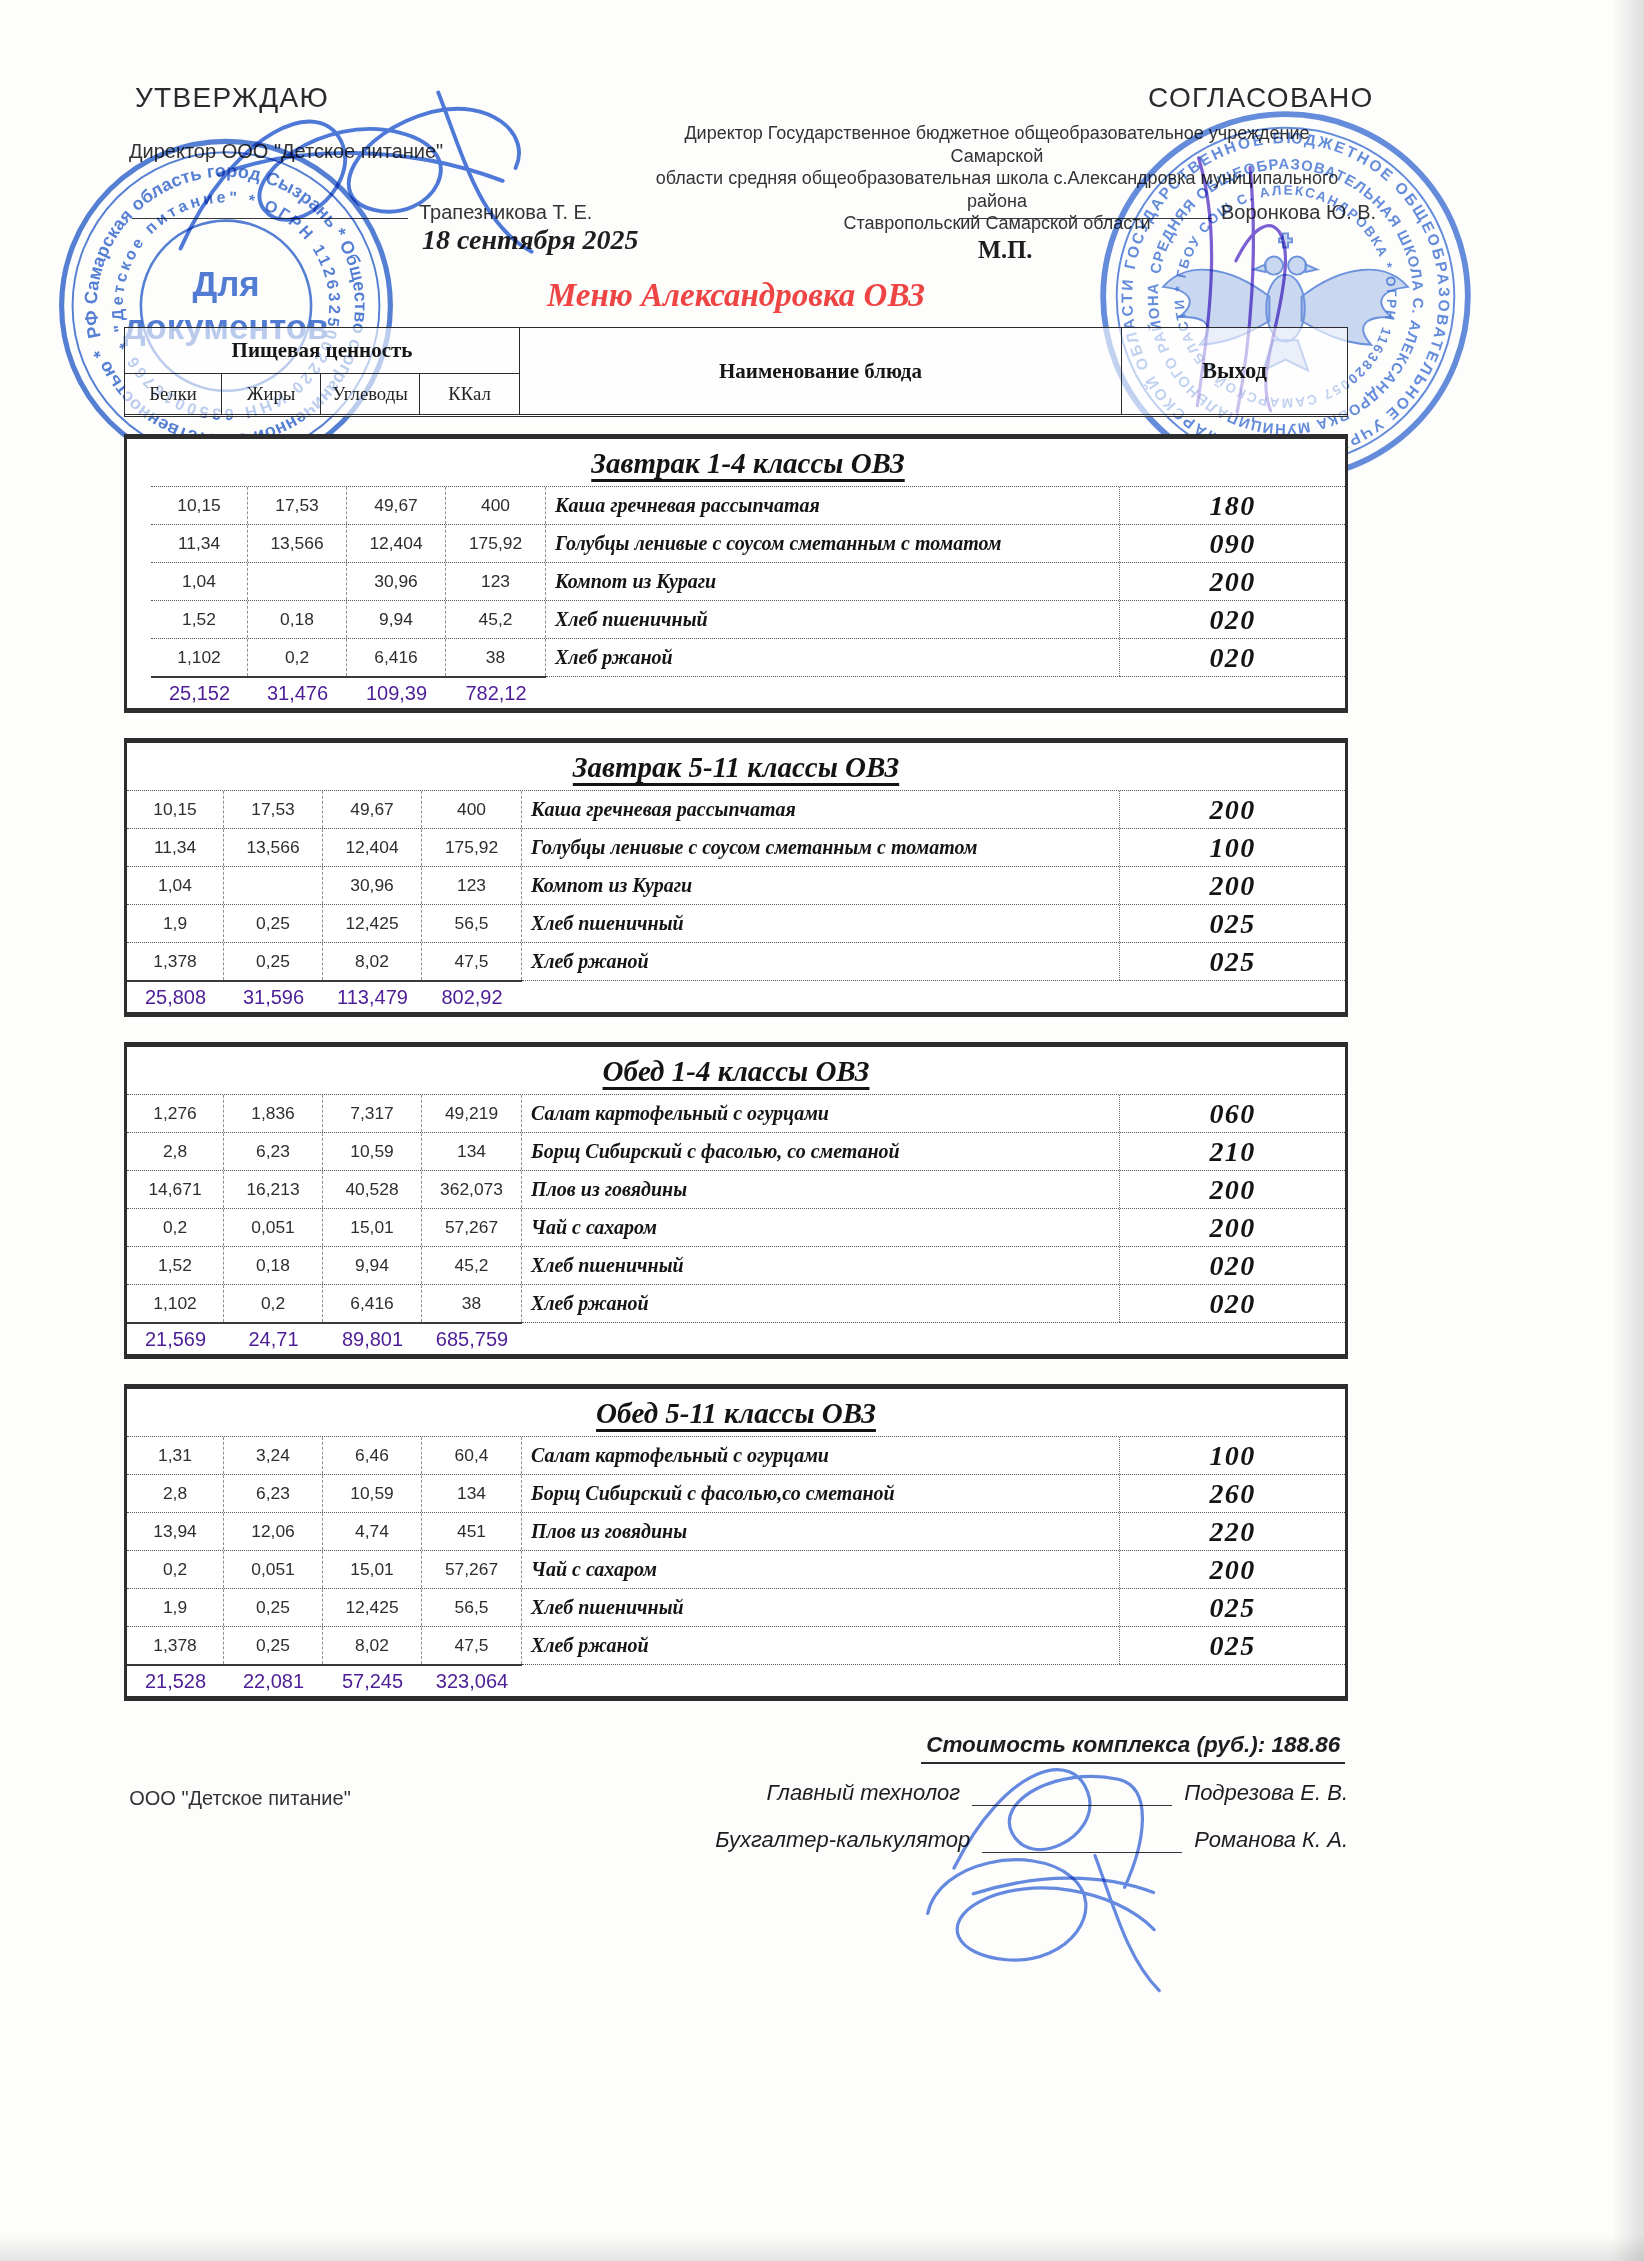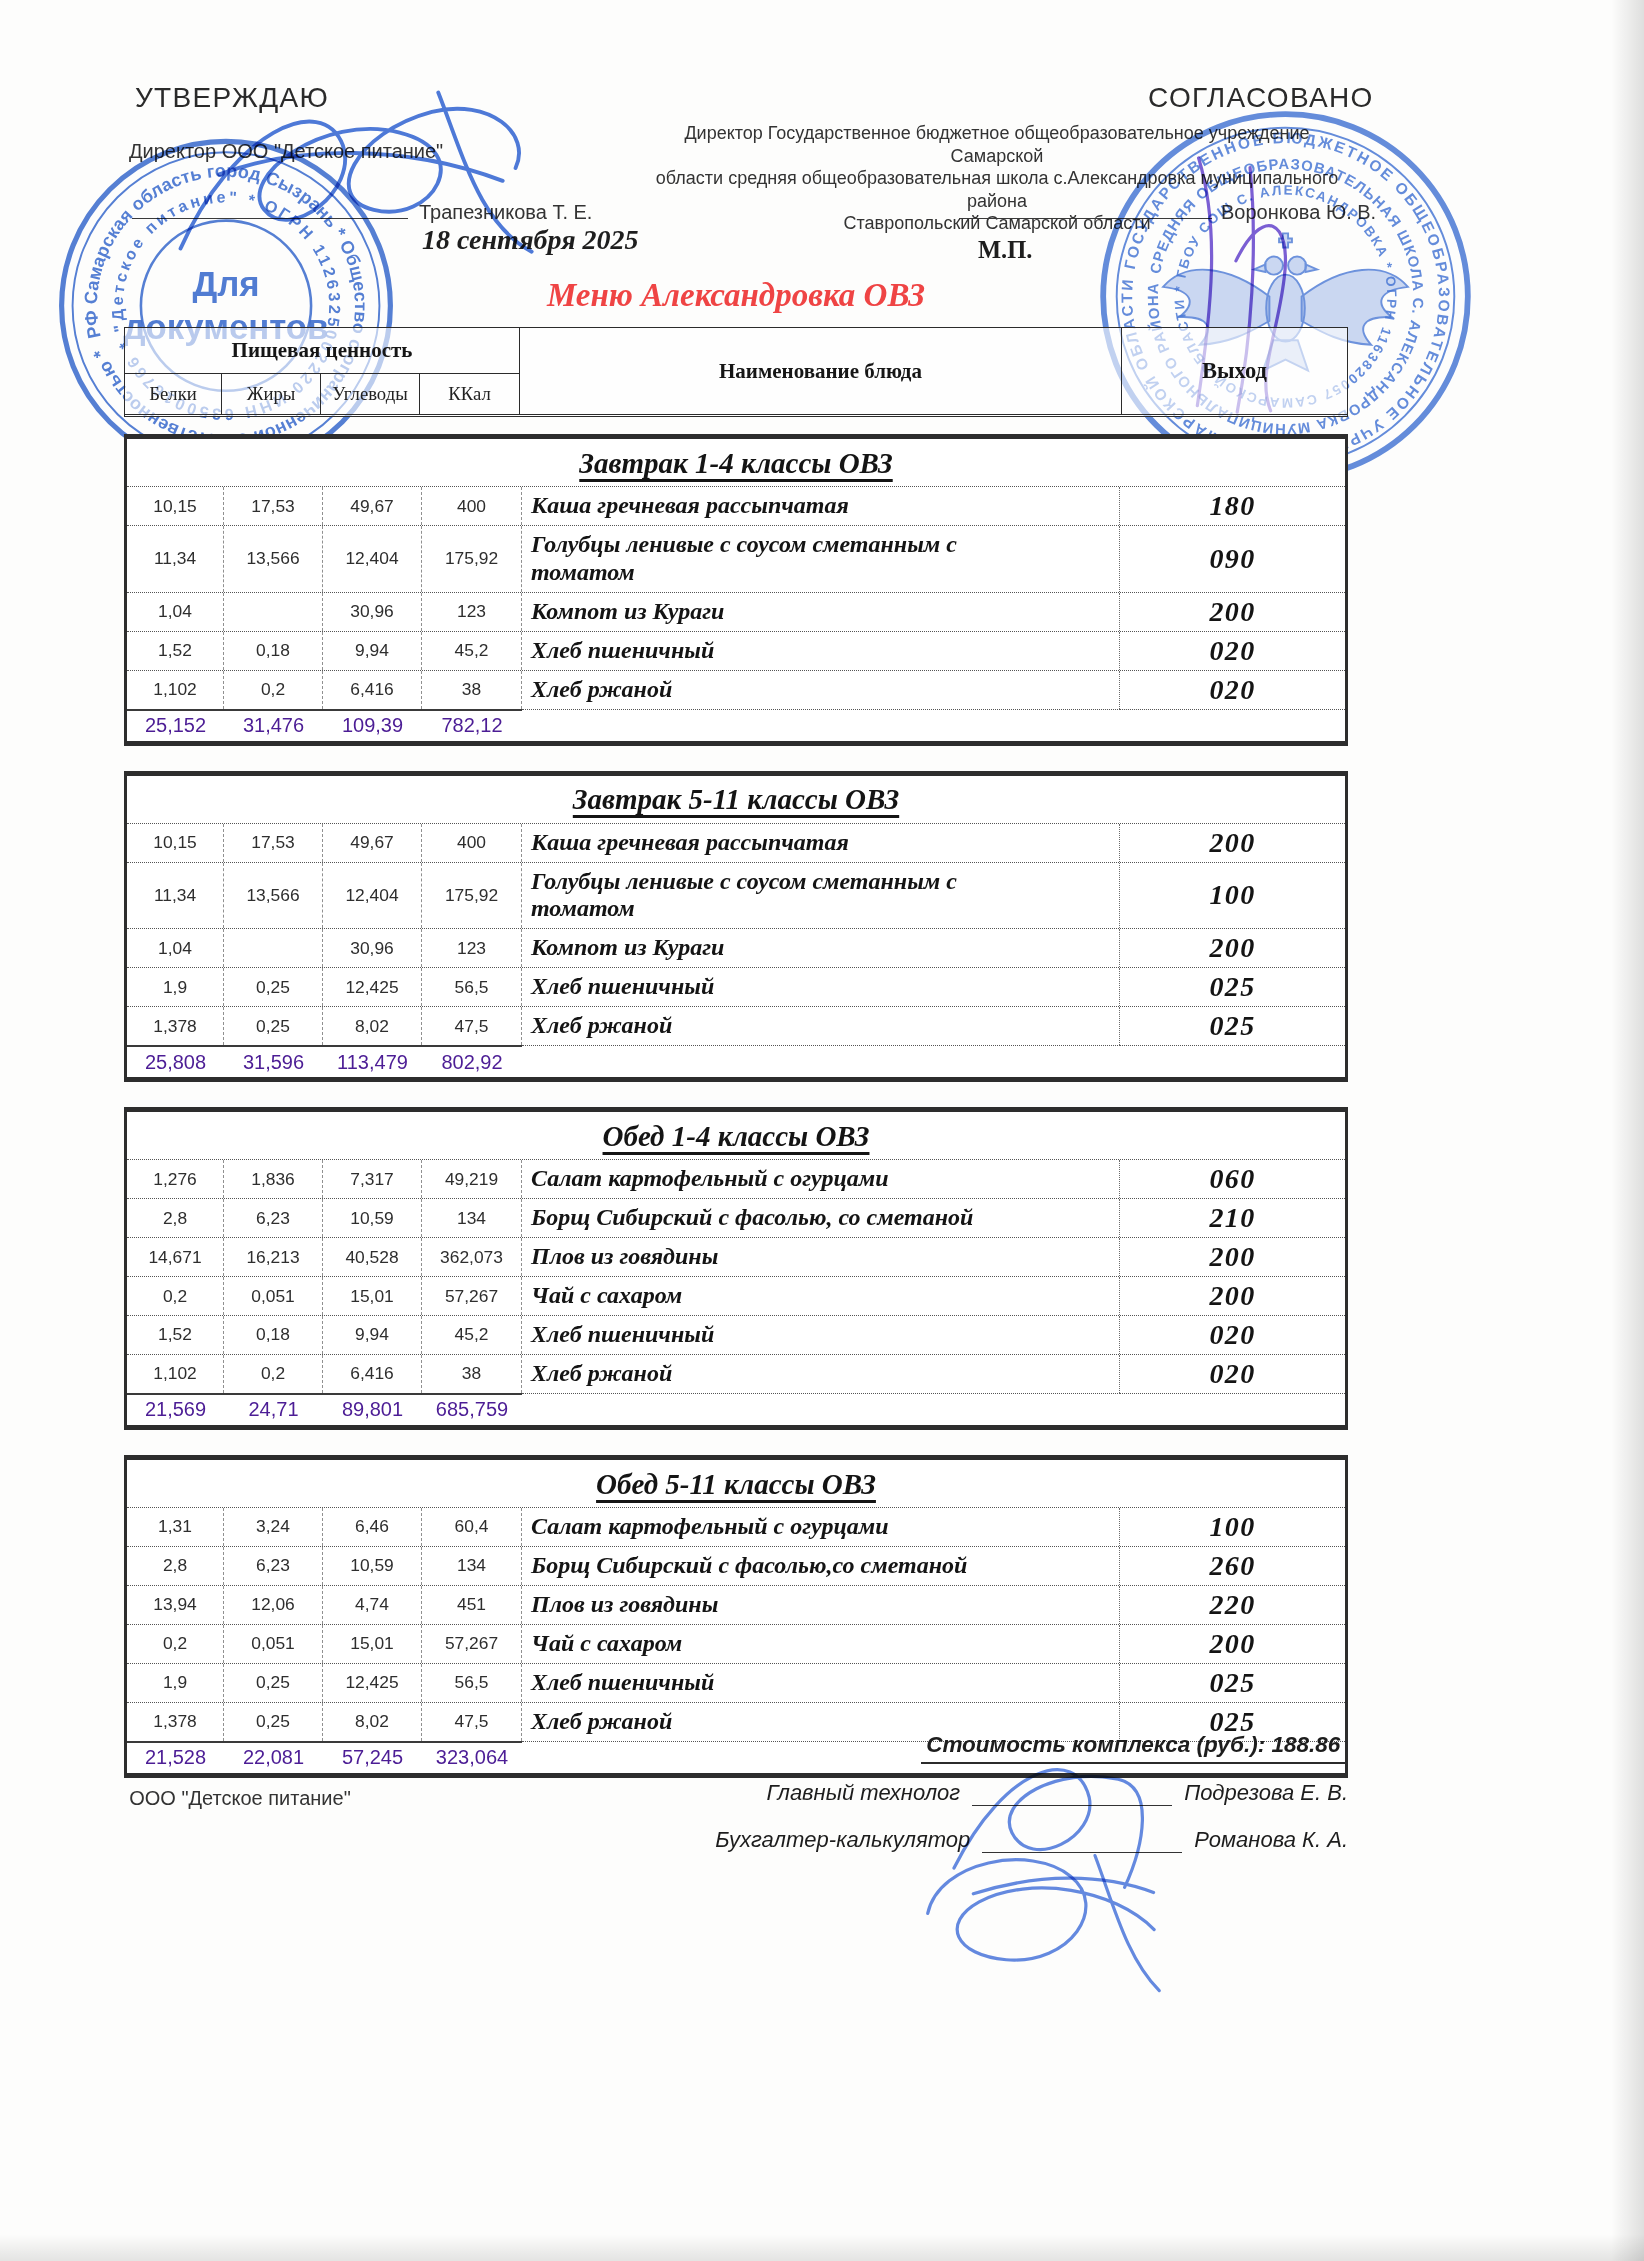--- a/index.html
+++ b/index.html
@@ -43,29 +43,29 @@
         font-family:"Liberation Serif",serif;font-weight:700;font-size:21px;color:#161616;}
   .h-dish{grid-column:5;grid-row:1/3;border-right:1.3px solid #2b2b2b;display:flex;align-items:center;justify-content:center;
         font-family:"Liberation Serif",serif;font-weight:700;font-size:21px;color:#161616;}
   .h-out{grid-column:6;grid-row:1/3;display:flex;align-items:center;justify-content:center;
         font-family:"Liberation Serif",serif;font-weight:700;font-size:22.5px;color:#161616;}
   .h-sub{grid-row:2;border-right:1.3px solid #2b2b2b;display:flex;align-items:center;justify-content:center;
         font-family:"Liberation Serif",serif;font-size:18.7px;color:#222;}
 
   .menu-box{width:1224px;box-sizing:border-box;border:3.2px solid #2d2d2d;border-top-width:5.8px;border-bottom-width:5.8px;
         margin-top:25px;background:#fff;}
-  .menu-box.first{margin-top:17px;}
+  .menu-box.first{margin-top:17px;padding-left:24px;}
   .stitle{text-align:center;padding:7.7px 0 6.4px 0;}
   .stitle span{font-family:"Liberation Serif",serif;font-style:italic;font-weight:700;font-size:29px;color:#141414;
         text-decoration:underline;text-decoration-thickness:2.6px;text-underline-offset:5.8px;}
   .trow{border-top:1.3px dotted #555;}
   .c{box-sizing:border-box;display:flex;align-items:center;min-height:37px;}
   .n{justify-content:center;border-right:1.3px dashed #909090;font-size:17.4px;color:#2e2e2e;padding:5.2px 2.6px;}
   .dish{justify-content:flex-start;border-right:1.3px dotted #6a6a6a;
-        font-family:"Liberation Serif",serif;font-style:italic;font-weight:700;font-size:24px;color:#141414;
+        font-family:"Liberation Serif",serif;font-style:italic;font-weight:700;font-size:20px;color:#141414;
         padding:5.2px 58px 5.2px 9px;line-height:1.15;}
   .out{justify-content:center;font-family:"Liberation Serif",serif;font-style:italic;font-weight:700;
         font-size:28px;color:#141414;letter-spacing:1.3px;}
   .totals .tc{box-sizing:border-box;border-top:2.6px solid #3a3a3a;display:flex;align-items:center;justify-content:center;
         min-height:32px;font-size:20px;color:#4c1d95;}
   .totals .tfill{border-top:1.3px dotted #555;}
 
   
   .footer{position:absolute;left:124px;top:1732px;width:1224px;height:193px;}
   .cost{position:absolute;right:2.6px;top:0;font-weight:700;font-style:italic;font-size:22.5px;color:#1d1d1d;

